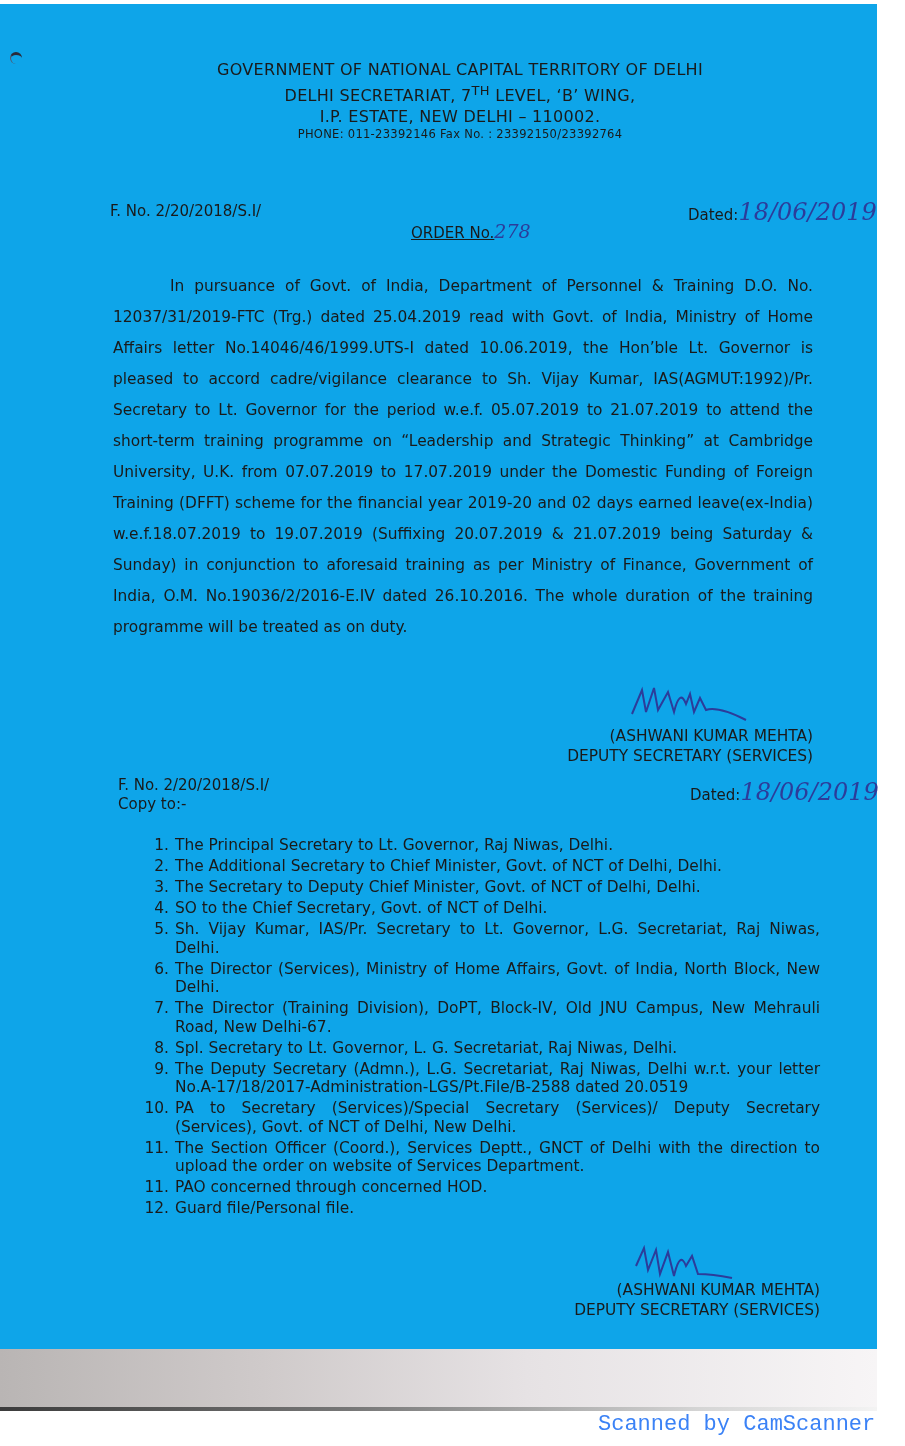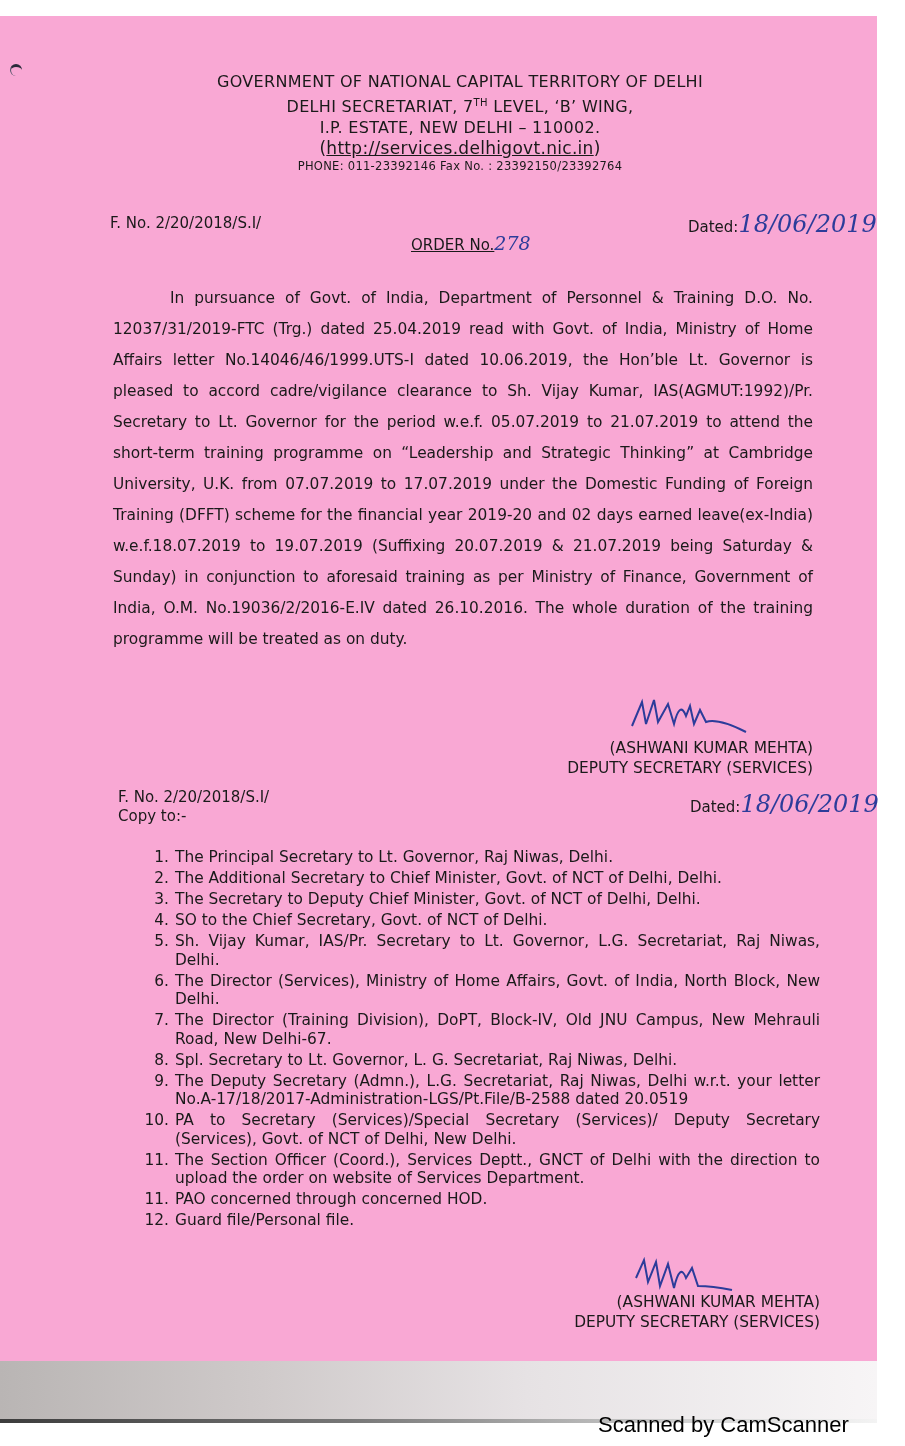--- a/index.html
+++ b/index.html
@@ -1,21 +1,21 @@
 <!DOCTYPE html>
 <html><head>
 <meta charset="utf-8">
 <style>
   html, body { margin: 0; padding: 0; }
   body {
     width: 905px; height: 1446px; position: relative; overflow: hidden;
     background: #ffffff; color: #1a1a1a;
     font-family: "DejaVu Sans", "Liberation Sans", sans-serif;
   }
-  .page { position: absolute; left: 0; top: 16px; width: 877px; height: 1405px; background: #f9a8d4; }
+  .page { position: absolute; left: 0; top: 4px; width: 877px; height: 1405px; background: #0ea5e9; }
   .punch { position: absolute; left: 10px; top: 48px; width: 12px; height: 12px; border-radius: 50%;
     border-top: 3px solid #2a2a3a; border-left: 1px solid #55556a; box-sizing: border-box; }
   .letterhead { position: absolute; left: 130px; top: 55px; width: 660px; text-align: center;
     font-size: 16px; line-height: 21px; letter-spacing: 0.3px; }
   .letterhead .url { text-decoration: underline; }
   .letterhead .phone { font-size: 11.5px; line-height: 15px; }
   .abs { position: absolute; white-space: nowrap; }
   .ref { font-size: 15px; }
   .hand { font-family: "DejaVu Serif", serif; font-style: italic; color: #2c3c9a; font-size: 24px; }
   .order-title { text-decoration: underline; font-size: 15px; }
@@ -24,34 +24,33 @@
   .sig { position: absolute; text-align: right; font-size: 15.4px; line-height: 20px; }
   .sig-mark { position: absolute; }
   .copy-list { position: absolute; left: 135px; top: 832px; width: 685px; font-size: 15.4px; line-height: 18.5px; margin: 0; padding: 0; list-style: none; }
   .copy-list li { display: flex; margin-bottom: 2.5px; }
   .copy-list .num { width: 34px; flex: none; text-align: right; padding-right: 6px; }
   .copy-list .txt { flex: 1; text-align: justify; }
   .shadow { position: absolute; left: 0; top: 1345px; width: 877px; height: 62px;
     background: linear-gradient(to right, #b9b5b4 0%, #cfcaca 30%, #e6e2e4 60%, #f7f5f6 100%); }
   .shadow::after { content: ""; position: absolute; left: 0; right: 0; bottom: 0; height: 4px;
     background: linear-gradient(to right, #3c3c3c 0%, #777 40%, #d5d5d5 80%, #f3f3f3 100%); }
-  .camscanner { position: absolute; left: 598px; top: 1412px; font-family: Liberation Sans, sans-serif;
-    font-size: 22px; color: #000000; }
+  .camscanner { position: absolute; left: 598px; top: 1412px; font-family: Liberation Mono, monospace;
+    font-size: 22px; color: #3b82f6; }
 </style>
 </head>
 <body>
 
 <div class="page">
   <div class="punch"></div>
 
   <div class="letterhead">
     <div>GOVERNMENT OF NATIONAL CAPITAL TERRITORY OF DELHI</div>
-    <div><span>DELHI SECRETARIAT, 7</span><sup style="font-size:10px">TH</sup><span> LEVEL, ‘B’ WING,</span></div>
+    <div><span>DELHI SECRETARIAT, 7</span><sup style="font-size:13px">TH</sup><span> LEVEL, ‘B’ WING,</span></div>
     <div>I.P. ESTATE, NEW DELHI – 110002.</div>
-    <div style="font-size:17px;"><span>(</span><span class="url">http://services.delhigovt.nic.in</span><span>)</span></div>
     <div class="phone">PHONE: 011-23392146 Fax No. : 23392150/23392764</div>
   </div>
 
   <div class="abs ref" style="left:110px; top:198px;">F. No. 2/20/2018/S.I/</div>
   <div class="abs ref" style="left:688px; top:194px;">
     <span>Dated:</span><span class="hand">18/06/2019</span>
   </div>
   <div class="abs" style="left:411px; top:216px;text-align:right;">
     <span class="order-title">ORDER No.</span><span class="hand" style="font-size:19px;">278</span>
   </div>

